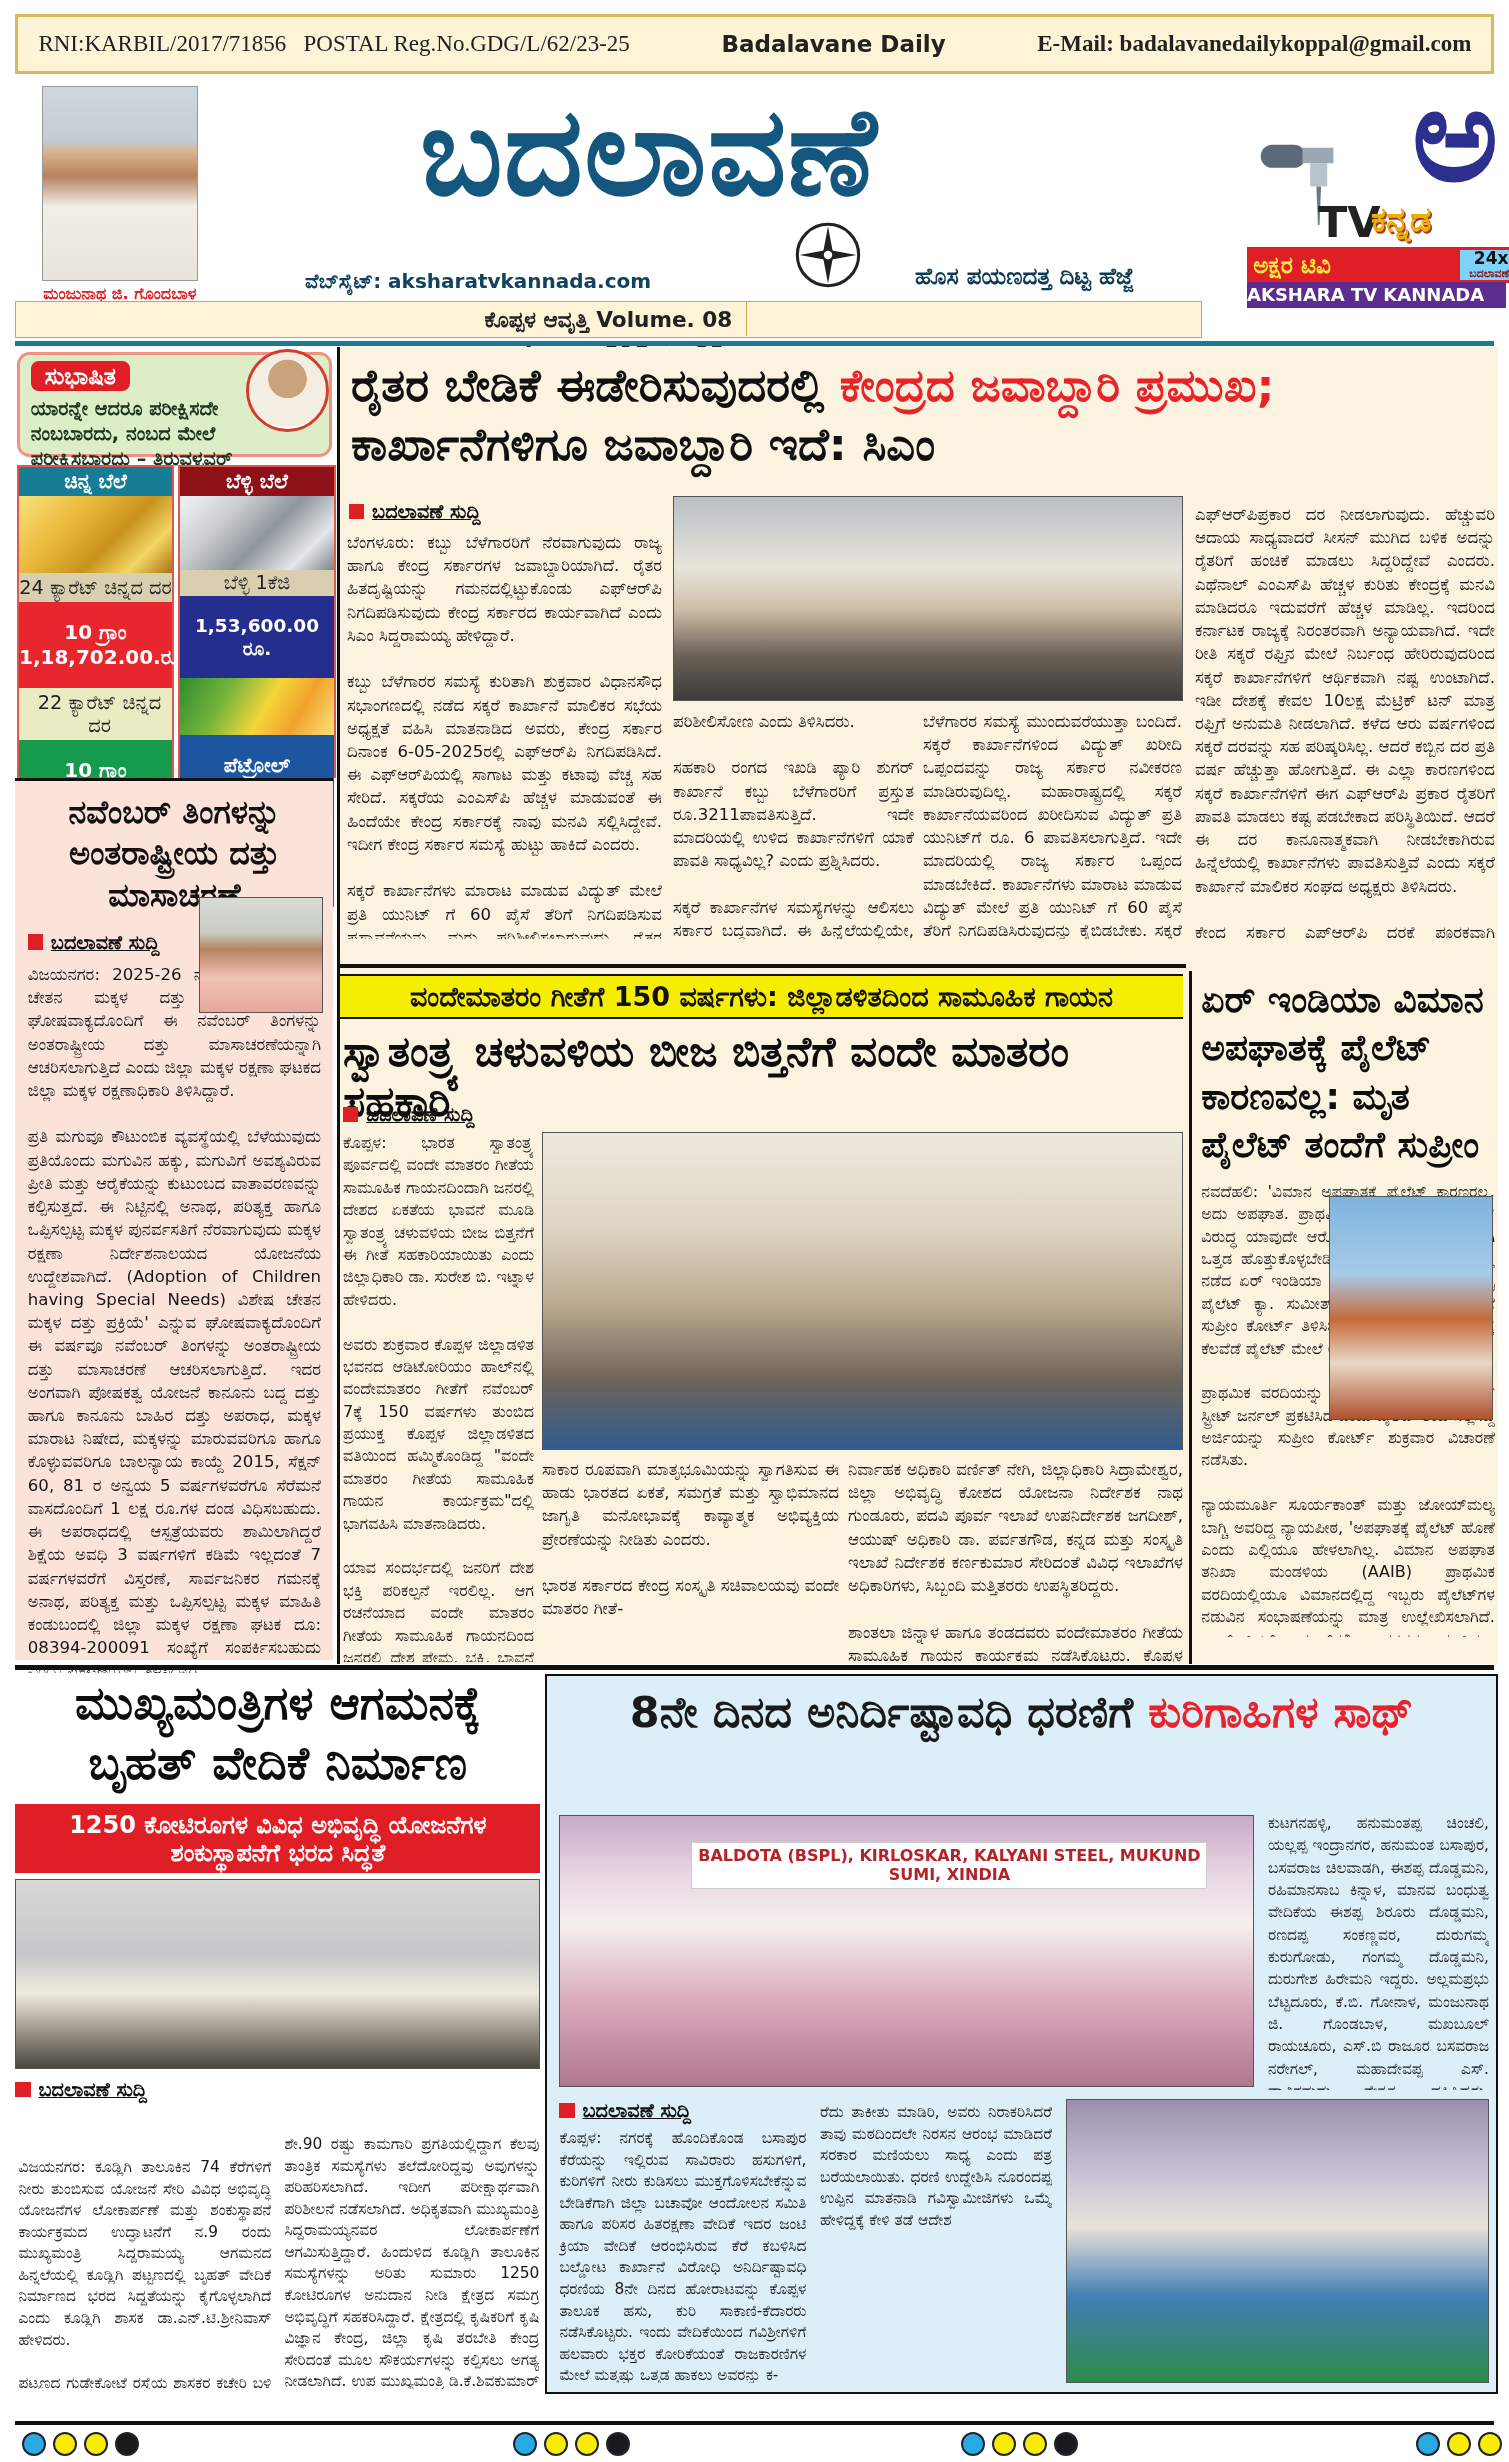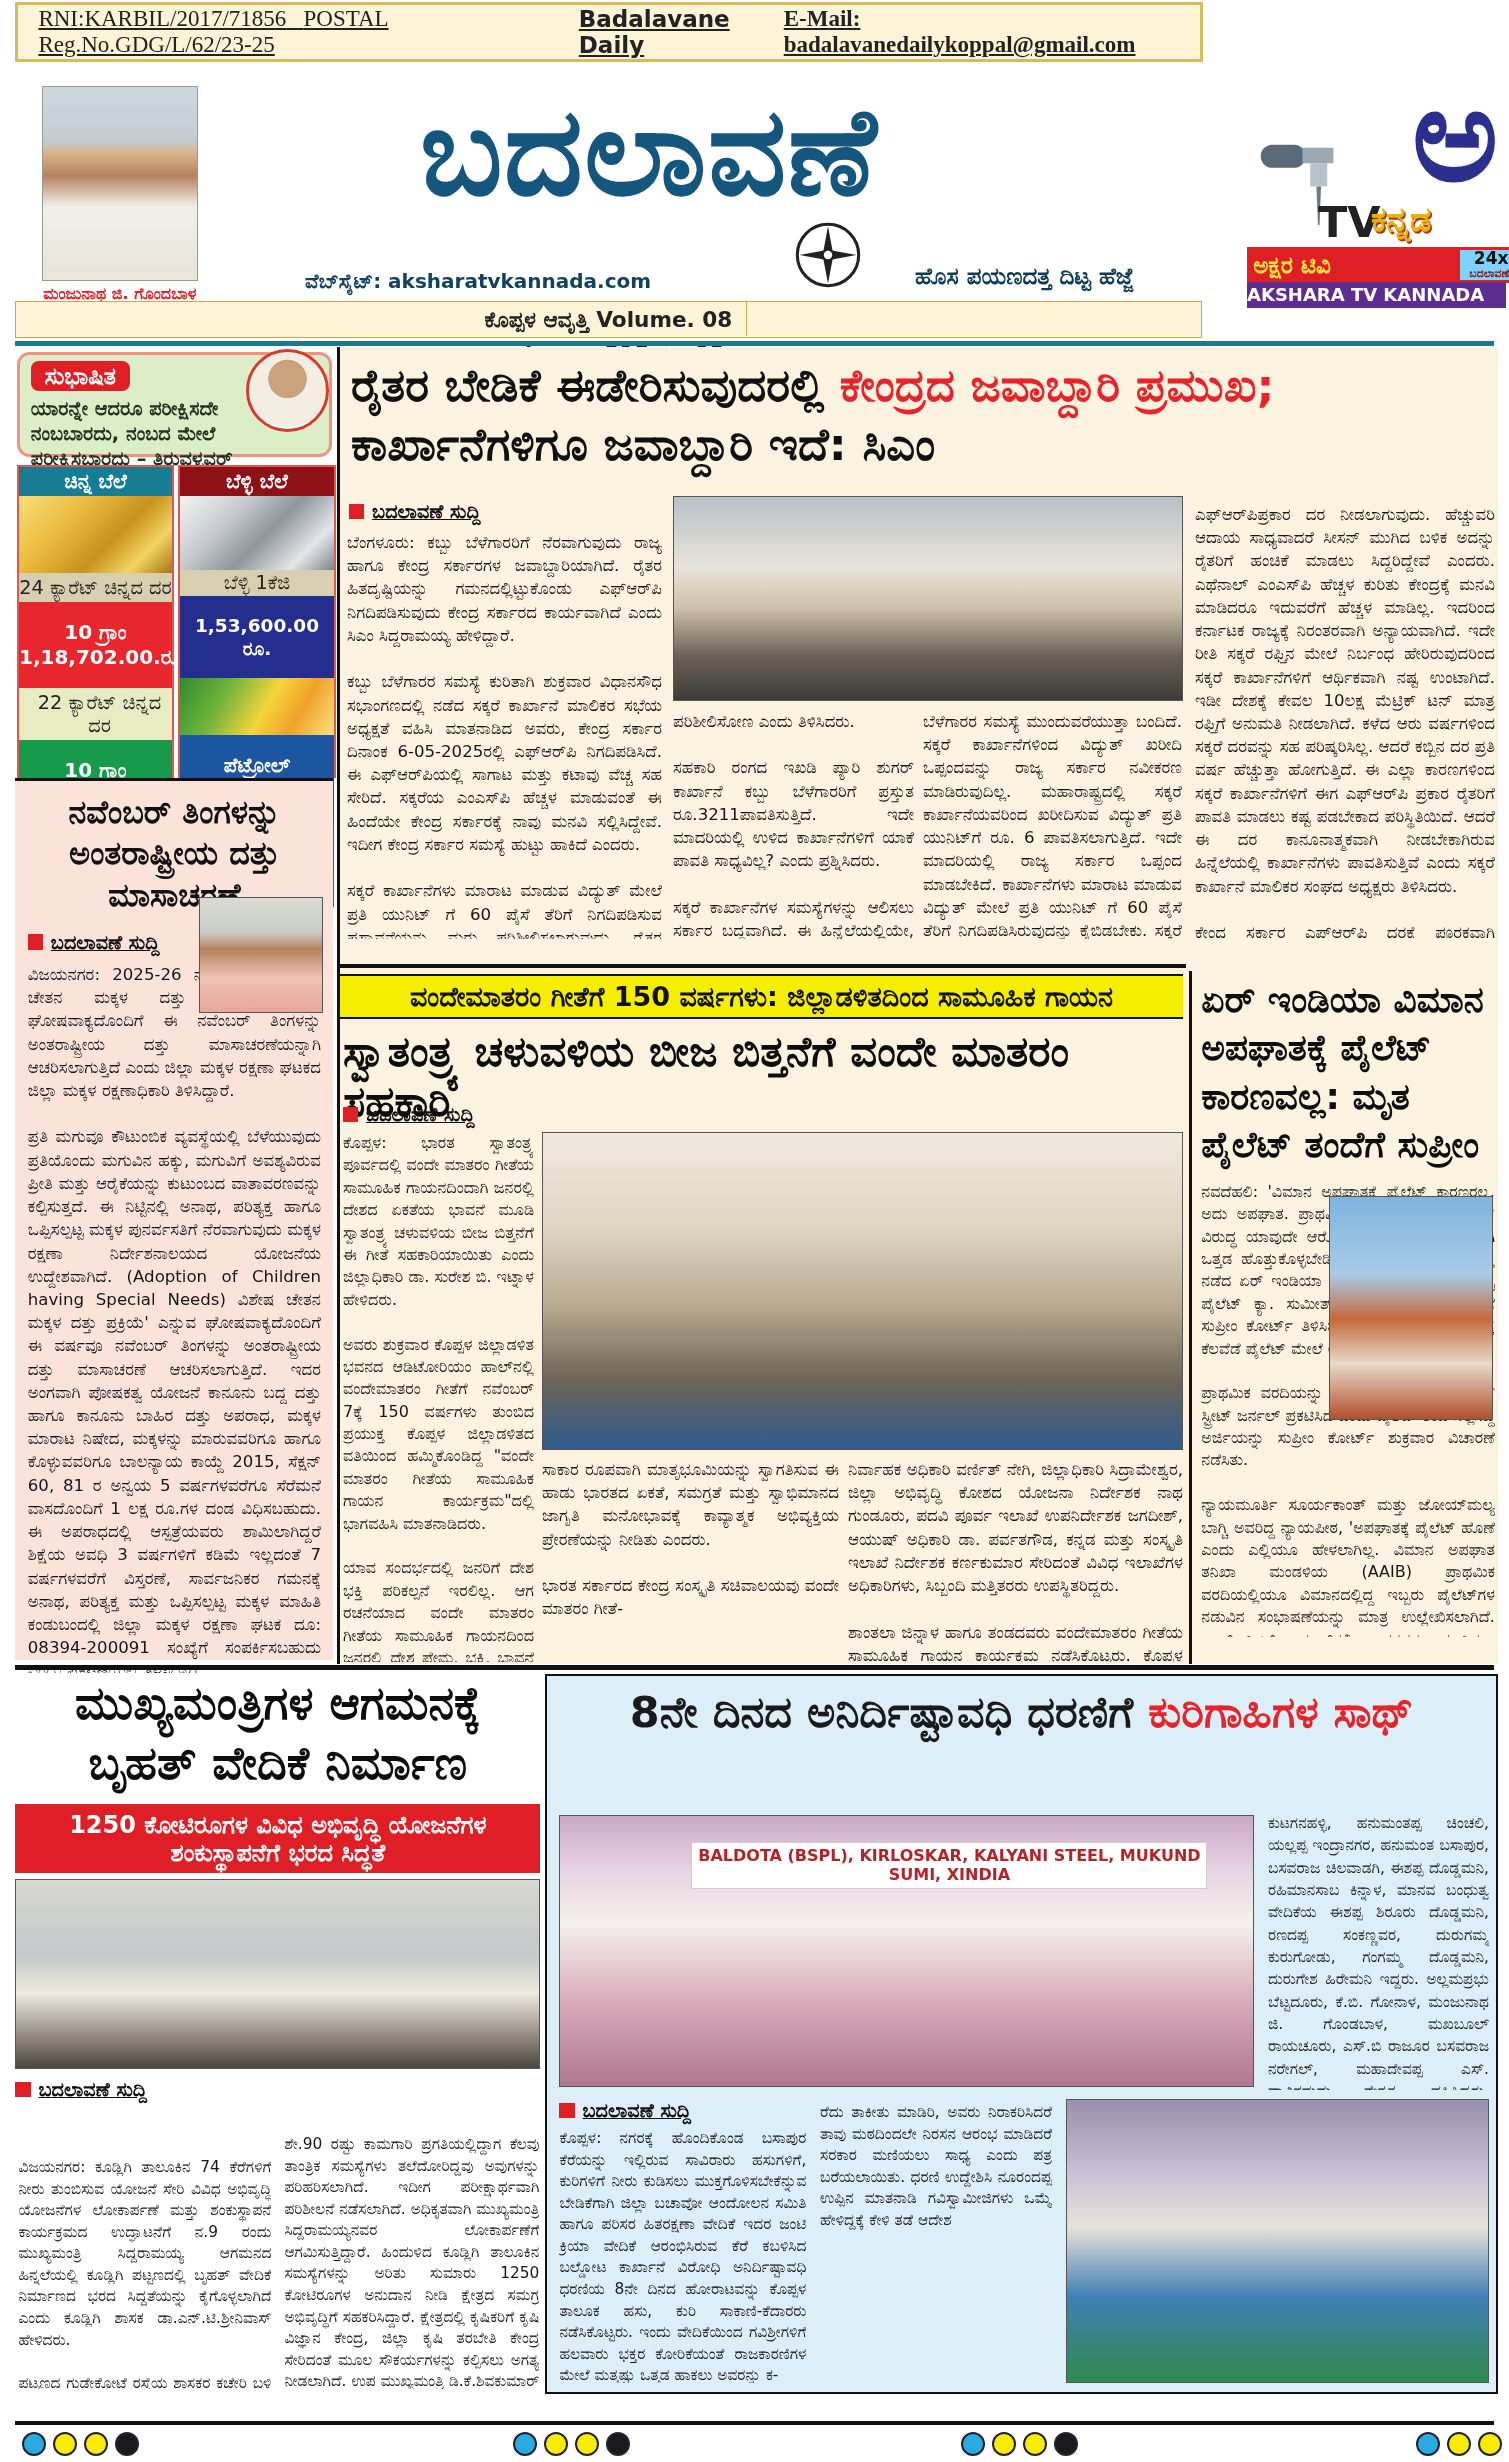--- a/index.html
+++ b/index.html
@@ -77,21 +77,21 @@
   .dots{display:flex;gap:7px;}
   .dot{width:20px;height:20px;border-radius:50%;border:2.3px solid #223;}
   .d-c{background:#29abe2;} .d-y{background:#f8ec00;} .d-k{background:#1a1a1a;}
   .names-txt{font-size:15.4px;line-height:1.45;text-align:justify;white-space:pre-line;overflow:hidden;}
 </style>
 </head>
 <body>
 
 <div class="page">
 
-  <div class="abs topbar" style="left:15.4px;top:2px;width:1188px;height:60px;text-decoration:underline;">
+  <div class="abs topbar" style="left:15.4px;top:14px;width:1479px;height:60px;">
     <span><span>RNI:KARBIL/2017/71856</span>&nbsp;&nbsp;&nbsp;<span>POSTAL Reg.No.GDG/L/62/23-25</span></span>
     <span class="mid">Badalavane Daily</span>
     <span class="mail">E-Mail: badalavanedailykoppal@gmail.com</span>
   </div>
 
   <div class="abs editor-photo" style="left:42px;top:86px;width:154px;height:193px;"></div>
   <div class="abs editor-name" style="left:19.3px;top:284px;width:201px;">ಮಂಜುನಾಥ ಜಿ. ಗೊಂದಬಾಳ</div>
   <div class="abs editor-role" style="left:19.3px;top:304px;width:201px;">ಸಂಪಾದಕ-ಪ್ರಕಾಶಕ</div>
 
   <div class="abs paper-title" style="left:255px;top:91px;width:788px;">ಬದಲಾವಣೆ</div>

